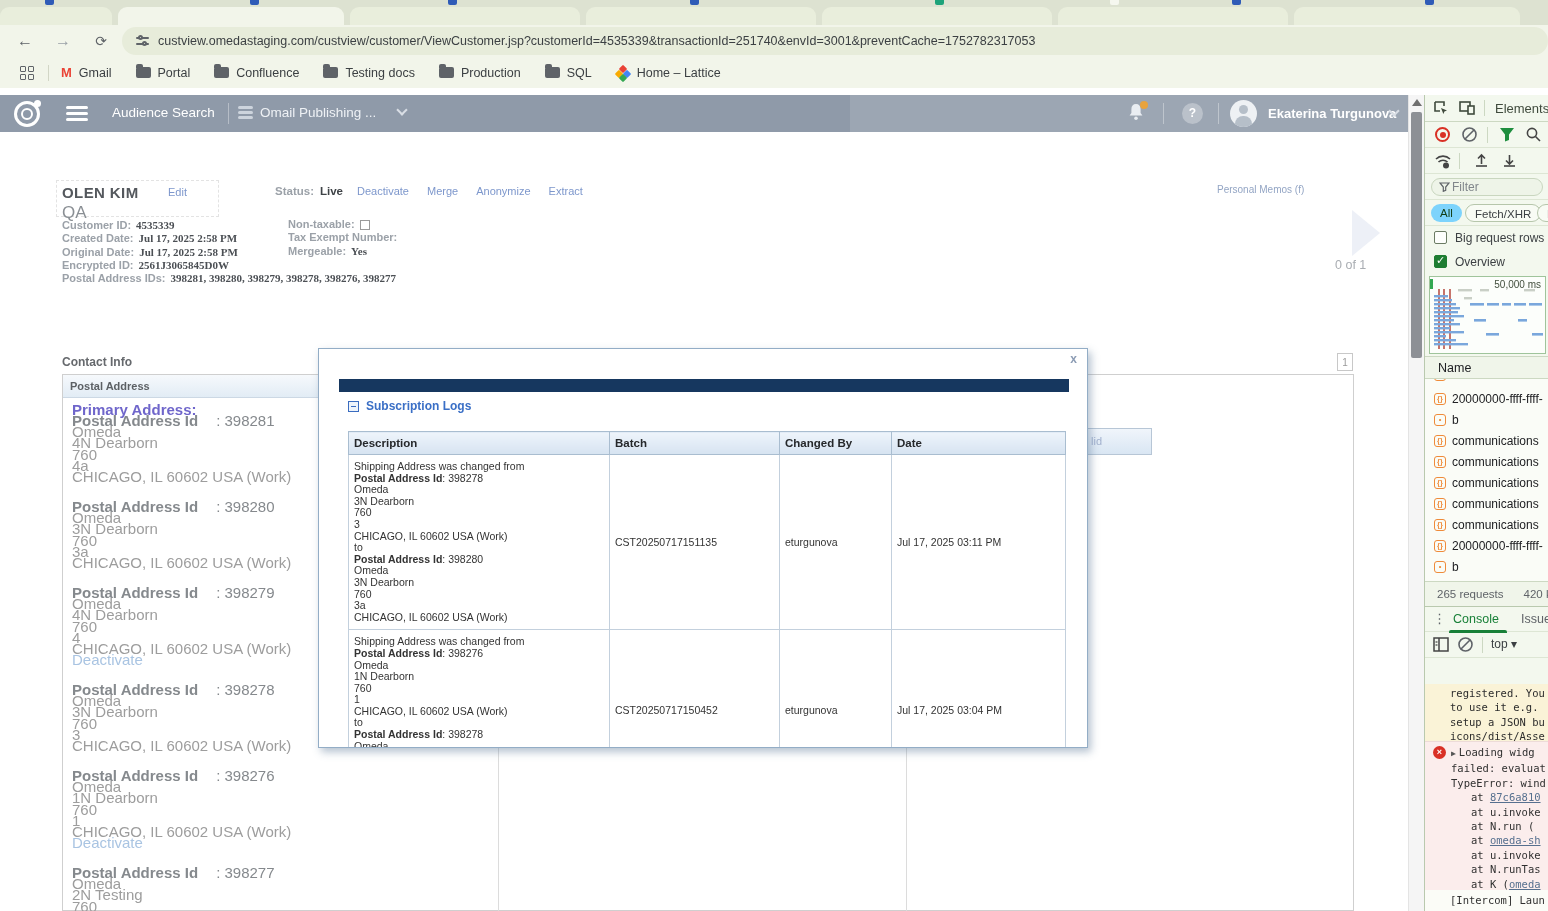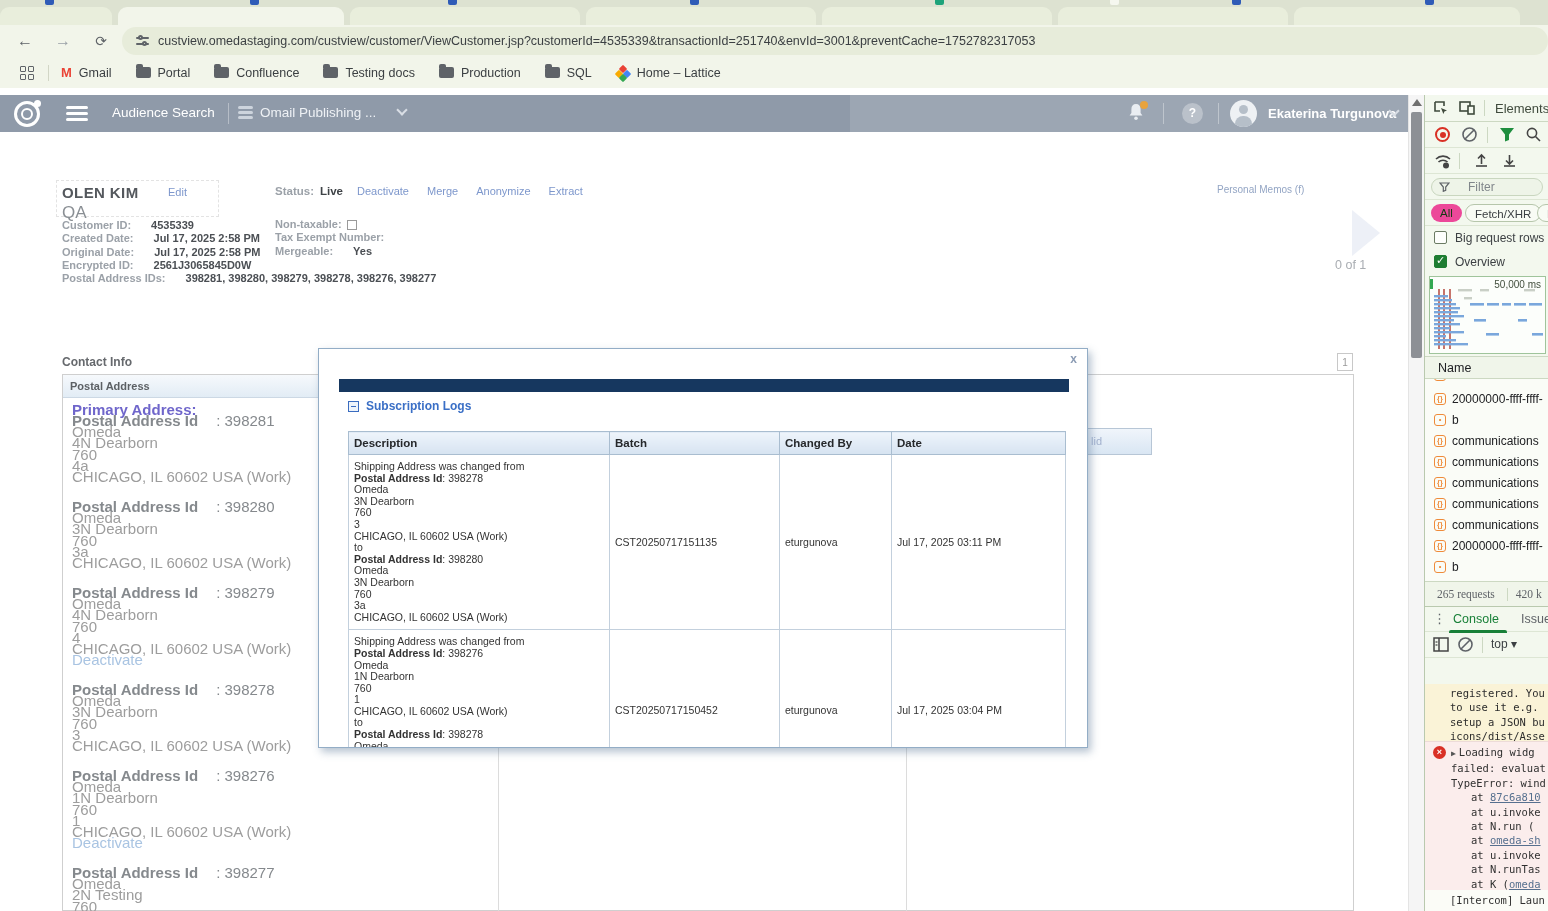--- a/index.html
+++ b/index.html
@@ -70,26 +70,26 @@
   .subnav .sep { width:1px; height:15px; background:#dcdfe3; }
 
   
   .namebox { left:56px; top:180px; width:163px; height:37px; border:1px dashed #e3e3e3; }
   .cname { left:62px; top:184px; font-size:15px; font-weight:bold; color:#54585d; letter-spacing:.4px; }
   .editlnk { left:168px; top:186px; font-size:11px; color:#7d97cc; }
   .ctype { left:62px; top:203px; font-size:17px; color:#8a8f94; }
   .cfields { left:62px; top:219px; }
   .cfields .row { font-size:11px; line-height:13.3px; white-space:nowrap; }
   .flabel { color:#9ba1a8; font-weight:bold; }
-  .fvalue { color:#4b4f54; font-weight:bold; margin-left:20px; }
+  .fvalue { color:#4b4f54; font-weight:bold; margin-left:5px;font-family:Liberation Serif, serif; }
   .statusrow { left:275px; top:185px; display:flex; align-items:center; font-size:11.5px; }
   .statusrow .flabel { font-size:11.5px; }
   .statusrow .sval { color:#3f4347; font-weight:bold; margin:0 14px 0 6px; }
   .statusrow .slnk { color:#7d97cc; font-size:11px; margin-right:18px; }
-  .taxcol { left:275px; top:218px; }
+  .taxcol { left:288px; top:218px; }
   .taxcol .row { font-size:11px; line-height:13.4px; display:flex; align-items:center; }
   .cb { width:10px; height:10px; border:1px solid #9a9a9a; background:#fff; display:inline-block; margin-left:5px; }
   .memos { left:1217px; top:184px; font-size:10px; color:#93a5c4; }
   .pager-arrow { left:1352px; top:210px; width:0; height:0; border-top:23px solid transparent; border-bottom:23px solid transparent; border-left:28px solid #edf0f7; }
   .pagertxt { left:1335px; top:258px; font-size:12.5px; color:#a9adb2; }
 
   
   .cheading { left:62px; top:355px; font-size:12px; font-weight:bold; color:#66696d; }
   .panel { left:62px; top:374px; width:1292px; height:537px; border:1px solid #cfcfcf; background:#fff; }
   .panel .coldiv { position:absolute; top:0; width:1px; height:537px; background:#dcdcdc; }
@@ -131,42 +131,42 @@
   .dt-tabbar { top:0; height:27px; border-bottom:1px solid #ccd8c2; }
   .dt-icon { position:absolute; }
   .dt-elements { position:absolute; left:70px; top:6px; font-size:13px; color:#3f4a3c; white-space:nowrap; }
   .dt-divv { position:absolute; width:1px; height:16px; background:#ccd8c2; }
   .dt-netbar1 { top:27px; height:26px; border-bottom:1px solid #dde6d4; }
   .rec { position:absolute; left:10px; top:5px; width:15px; height:15px; border-radius:50%; border:2px solid #d93025; }
   .rec:before { content:""; position:absolute; left:2.5px; top:2.5px; width:6px; height:6px; border-radius:50%; background:#d93025; }
   .dt-netbar2 { top:53px; height:26px; border-bottom:1px solid #dde6d4; }
   .dt-filterbar { top:79px; height:26px; border-bottom:1px solid #dde6d4; }
   .filterbox { position:absolute; left:6px; top:4px; width:112px; height:18px; border:1px solid #c9d6bf; border-radius:9px; background:#eef4e8; display:flex; align-items:center; overflow:hidden; }
-  .filterbox .ph { font-size:12px; color:#80868b; margin-left:18px; }
+  .filterbox .ph { font-size:12px; color:#80868b; margin-left:2px; }
   .dt-chips { top:105px; height:26px; border-bottom:1px solid #dde6d4; }
   .chip { position:absolute; top:4px; height:18px; border-radius:9px; font-size:11.5px; line-height:18px; padding:0 9px; white-space:nowrap; }
-  .chip.sel { background:#ec4899; color:#113b11; }
+  .chip.sel { background:#7dd3fc; color:#113b11; }
   .chip.out { background:#f8fbf4; border:1px solid #b6c6ab; color:#3c4043; }
   .dt-cbrow { height:24px; }
   .dt-cb { position:absolute; left:9px; top:5px; width:13px; height:13px; border:1.5px solid #6b7b63; border-radius:2px; background:#fdfefc; }
   .dt-cb.on { background:#1e7d32; border-color:#1e7d32; }
   .dt-cb.on:before { content:"✓"; position:absolute; left:1px; top:-2px; color:#fff; font-size:11px; }
   .dt-cblabel { position:absolute; left:30px; top:5px; font-size:12px; color:#3c4043; white-space:nowrap; }
   .overview { top:179px; height:82px; }
   .ovbox { position:absolute; left:4px; top:2px; width:117px; height:78px; border:1px solid #9fc49b; background:#fcfefb; overflow:hidden; }
   .ovlabel { position:absolute; right:4px; top:2px; font-size:10px; color:#44503f; }
   .ovtick { position:absolute; left:0; top:2px; width:3px; height:10px; background:#34a853; }
   .namehdr { top:261px; height:23px; background:#f0f5ea; border-top:1px solid #ccd8c2; border-bottom:1px solid #ccd8c2; font-size:12.5px; color:#202124; line-height:22px; padding-left:13px; }
   .netrows { top:284px; height:202px; background:#fafcf7; overflow:hidden; }
   .netrow { height:21px; display:flex; align-items:center; white-space:nowrap; }
   .netrow.partial { height:9px; overflow:hidden; }
   .netrow.partial .inner { transform:translateY(-9px); display:flex; align-items:center; height:21px; }
   .reqicon { flex:none; width:12px; height:12px; border:1.4px solid #ef8b3a; border-radius:3px; margin:0 6px 0 9px; color:#ef8b3a; font-size:7.5px; font-weight:bold; text-align:center; line-height:10px; }
   .reqname { font-size:12px; color:#202124; }
-  .dt-summary { top:486px; height:25px; background:#f0f5ea; border-top:1px solid #ccd8c2; display:flex; align-items:center; white-space:nowrap;font-family:Liberation Serif, serif; }
+  .dt-summary { top:486px; height:25px; background:#f0f5ea; border-top:1px solid #ccd8c2; display:flex; align-items:center; white-space:nowrap; }
   .dt-summary .s { font-size:11.5px; color:#5f6368; margin-left:12px; }
   .dt-summary .sep { width:1px; height:13px; background:#ccd8c2; margin-left:12px; }
   .ctabs { top:511px; height:26px; border-top:1px solid #b9c9ae; border-bottom:1px solid #dde6d4; }
   .kebab { position:absolute; left:8px; top:4px; font-size:13px; color:#5f6368; }
   .ctab-console { position:absolute; left:28px; top:5px; font-size:12.5px; color:#188038; }
   .ctab-underline { position:absolute; left:24px; top:23px; width:58px; height:3px; background:#188038; border-radius:2px 2px 0 0; }
   .ctab-issues { position:absolute; left:96px; top:5px; font-size:12.5px; color:#5f6368; white-space:nowrap; }
   .cbar { top:537px; height:26px; border-bottom:1px solid #dde6d4; }
   .ctx { position:absolute; left:66px; top:5px; font-size:12px; color:#3c4043; }
   .hidrow { top:563px; height:26px; border-bottom:1px solid #dde6d4;margin-top:28px; }

